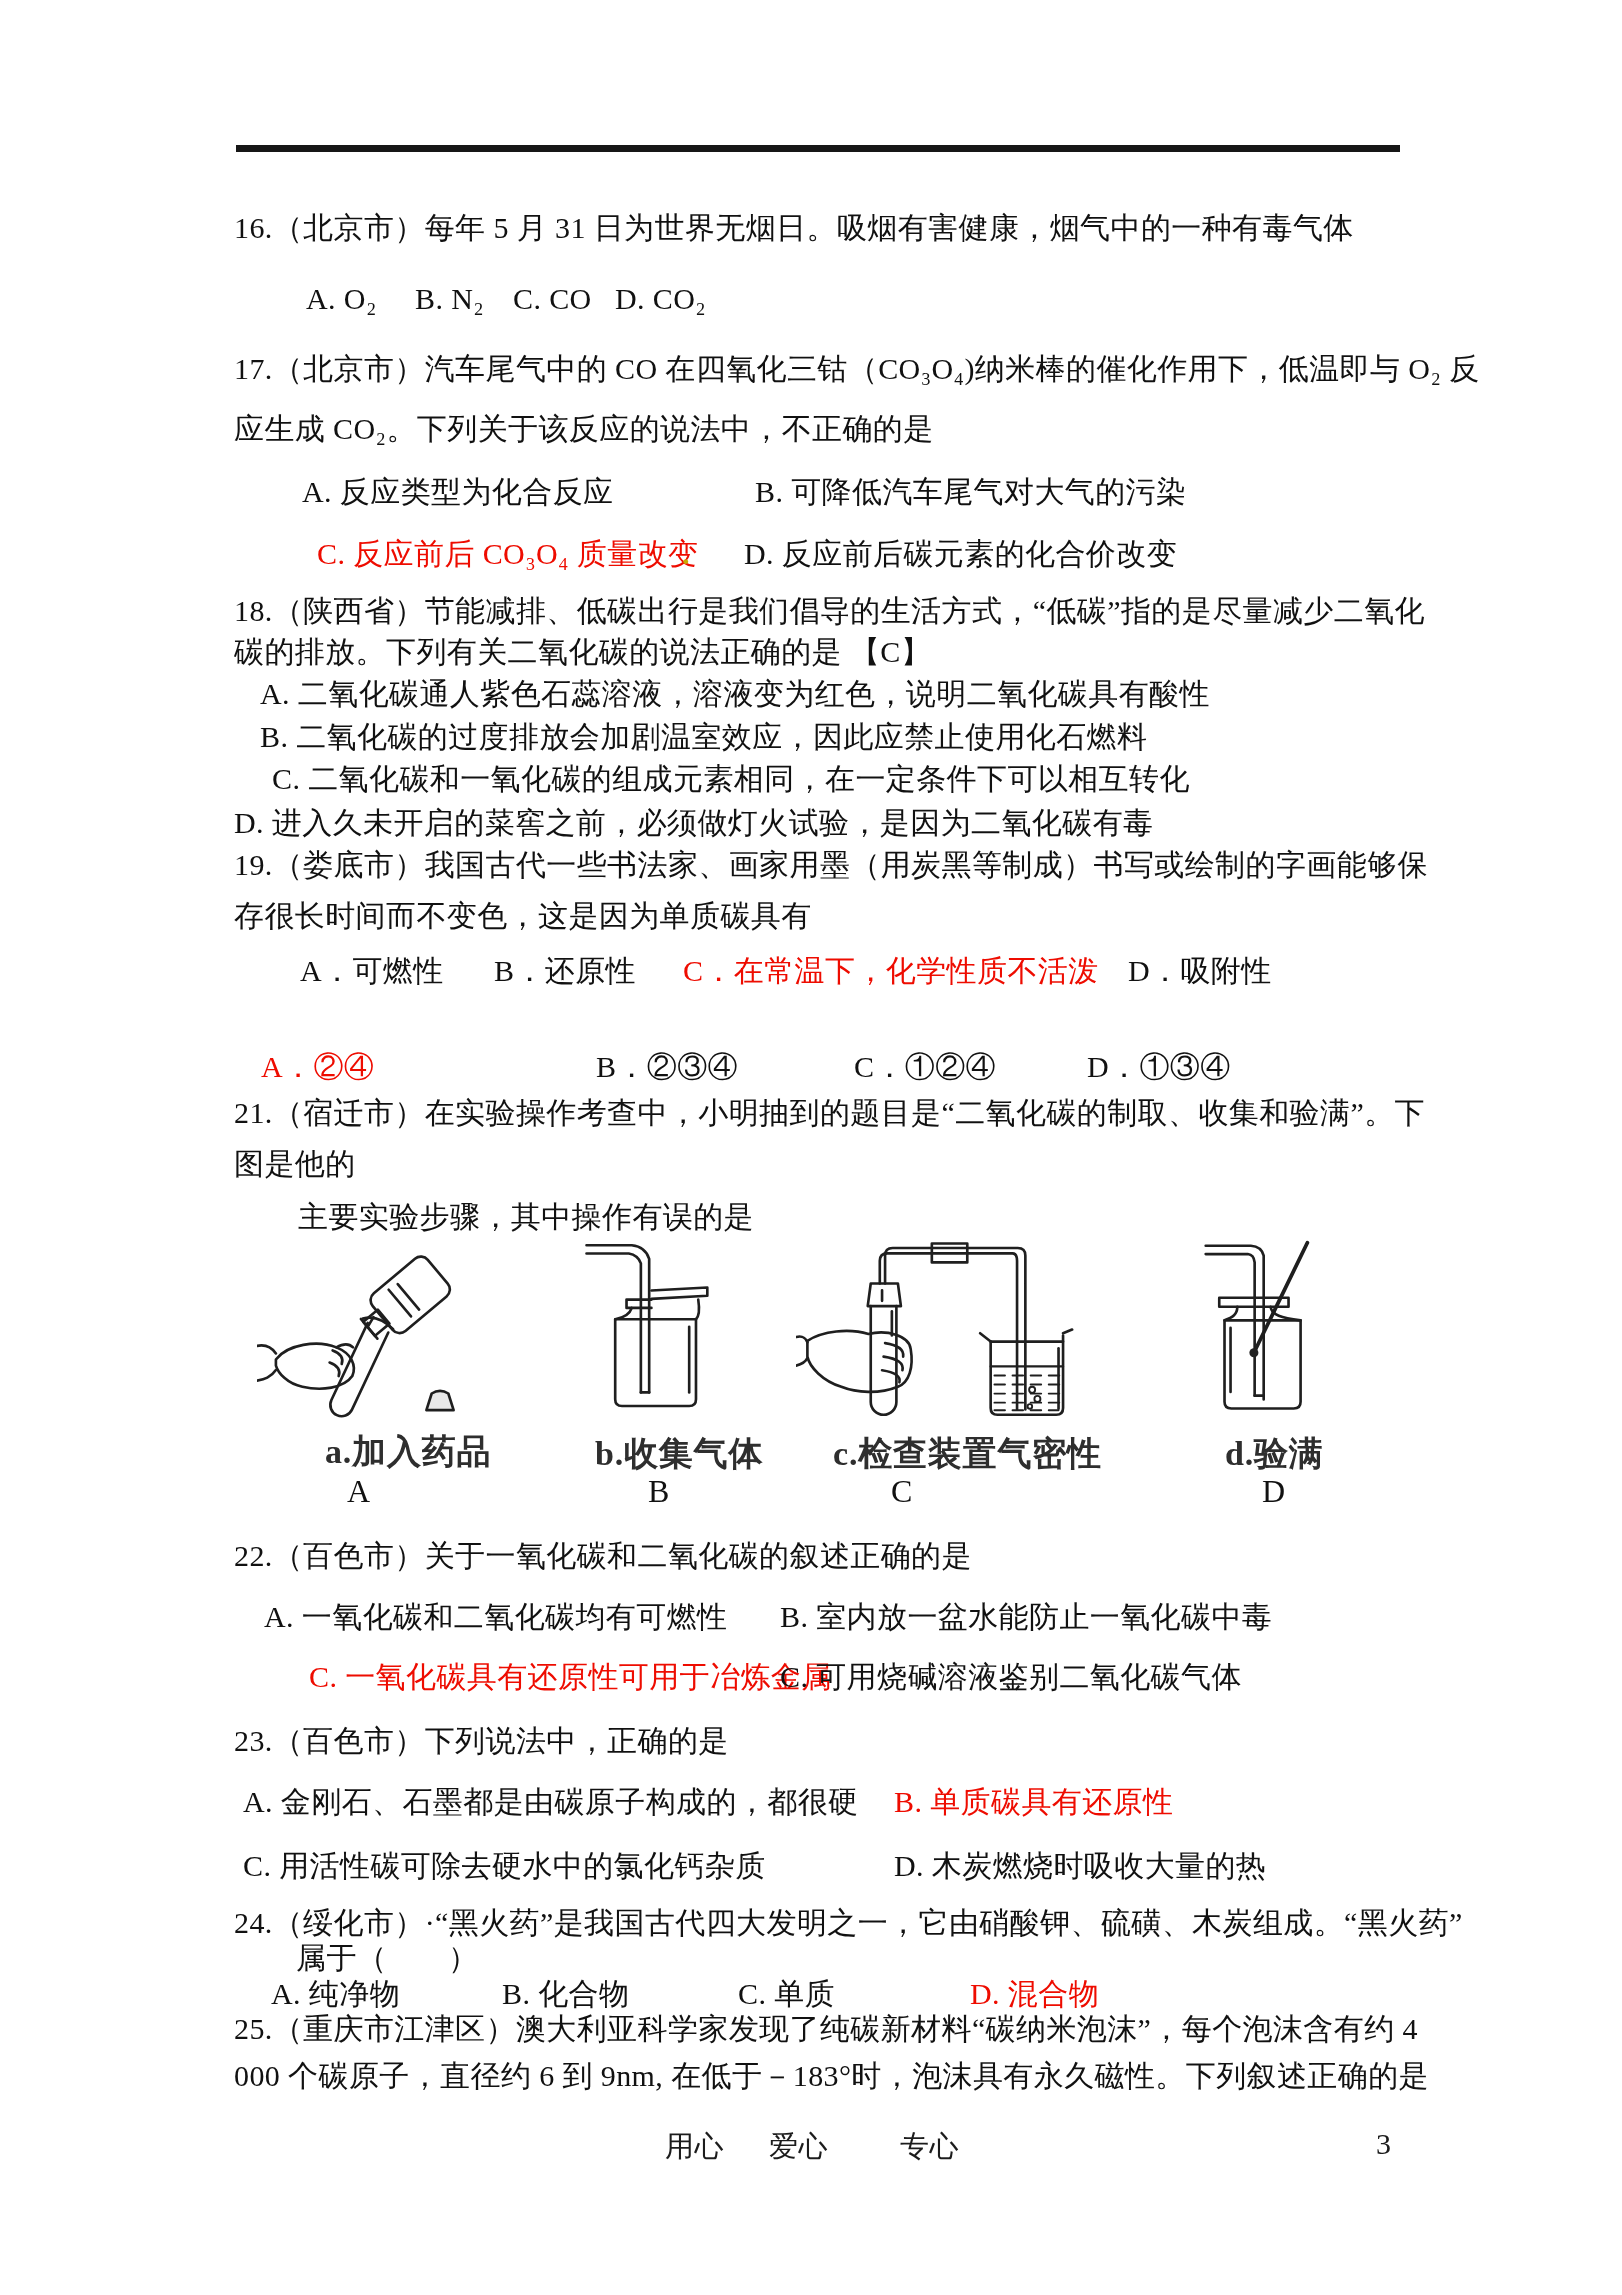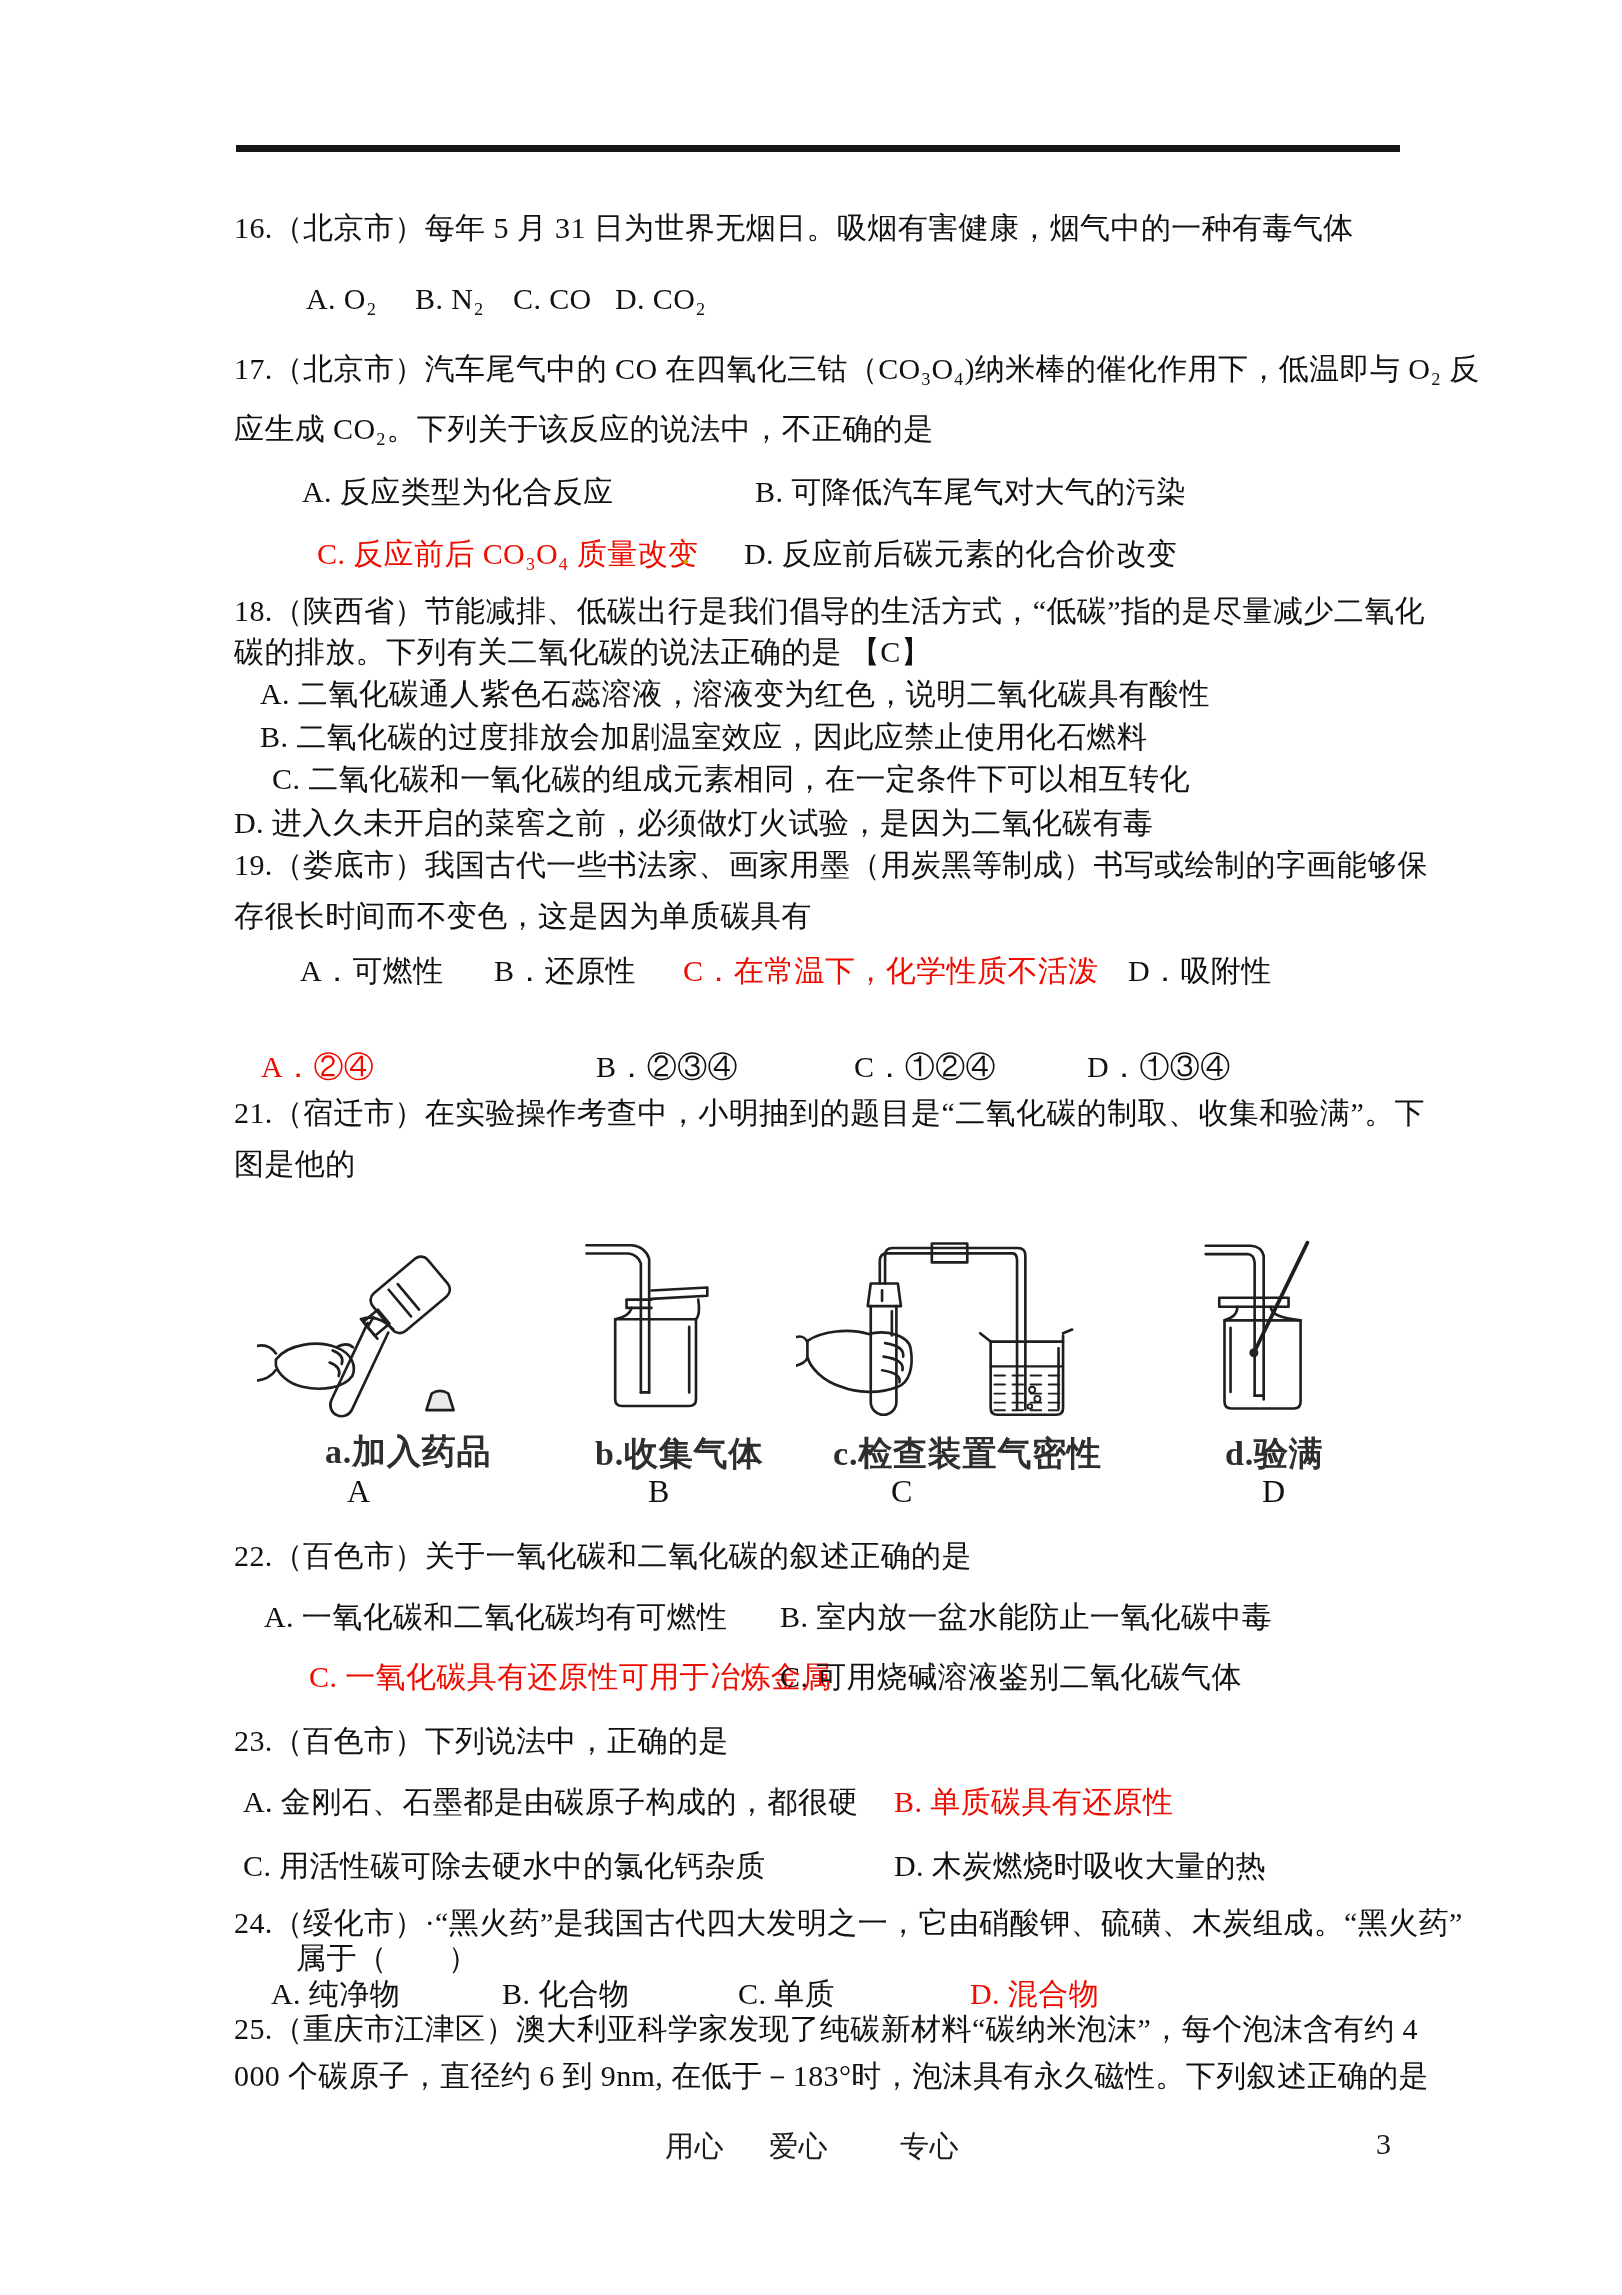--- a/index.html
+++ b/index.html
@@ -79,20 +79,21 @@
   <div class="t red" style="left:683px;top:953px;">C．在常温下，化学性质不活泼</div>
   <div class="t" style="left:1128px;top:953px;">D．吸附性</div>
 
   <div class="t red" style="left:261px;top:1049px;">A．②④</div>
   <div class="t" style="left:596px;top:1049px;">B．②③④</div>
   <div class="t" style="left:854px;top:1049px;">C．①②④</div>
   <div class="t" style="left:1087px;top:1049px;">D．①③④</div>
 
   <div class="t" style="left:234px;top:1095px;">21.（宿迁市）在实验操作考查中，小明抽到的题目是“二氧化碳的制取、收集和验满”。下</div>
   <div class="t" style="left:234px;top:1146px;">图是他的</div>
+  <div class="t" style="left:298px;top:1199px;">主要实验步骤，其中操作有误的是</div>
 
   <div class="fig" style="left:257px;top:1246px;">
     <svg width="242" height="174" viewBox="0 0 320 230" fill="none" stroke="#1f1f1f" stroke-width="3.5" stroke-linecap="round" stroke-linejoin="round">
 
       <g transform="rotate(-130 200 70)">
         <rect x="170" y="28" width="65" height="95" rx="12"></rect>
         <rect x="191" y="5" width="24" height="25"></rect>
         <path d="M186,5 H220"></path>
         <path d="M180,58 H226 M180,72 H224"></path>
       </g>

